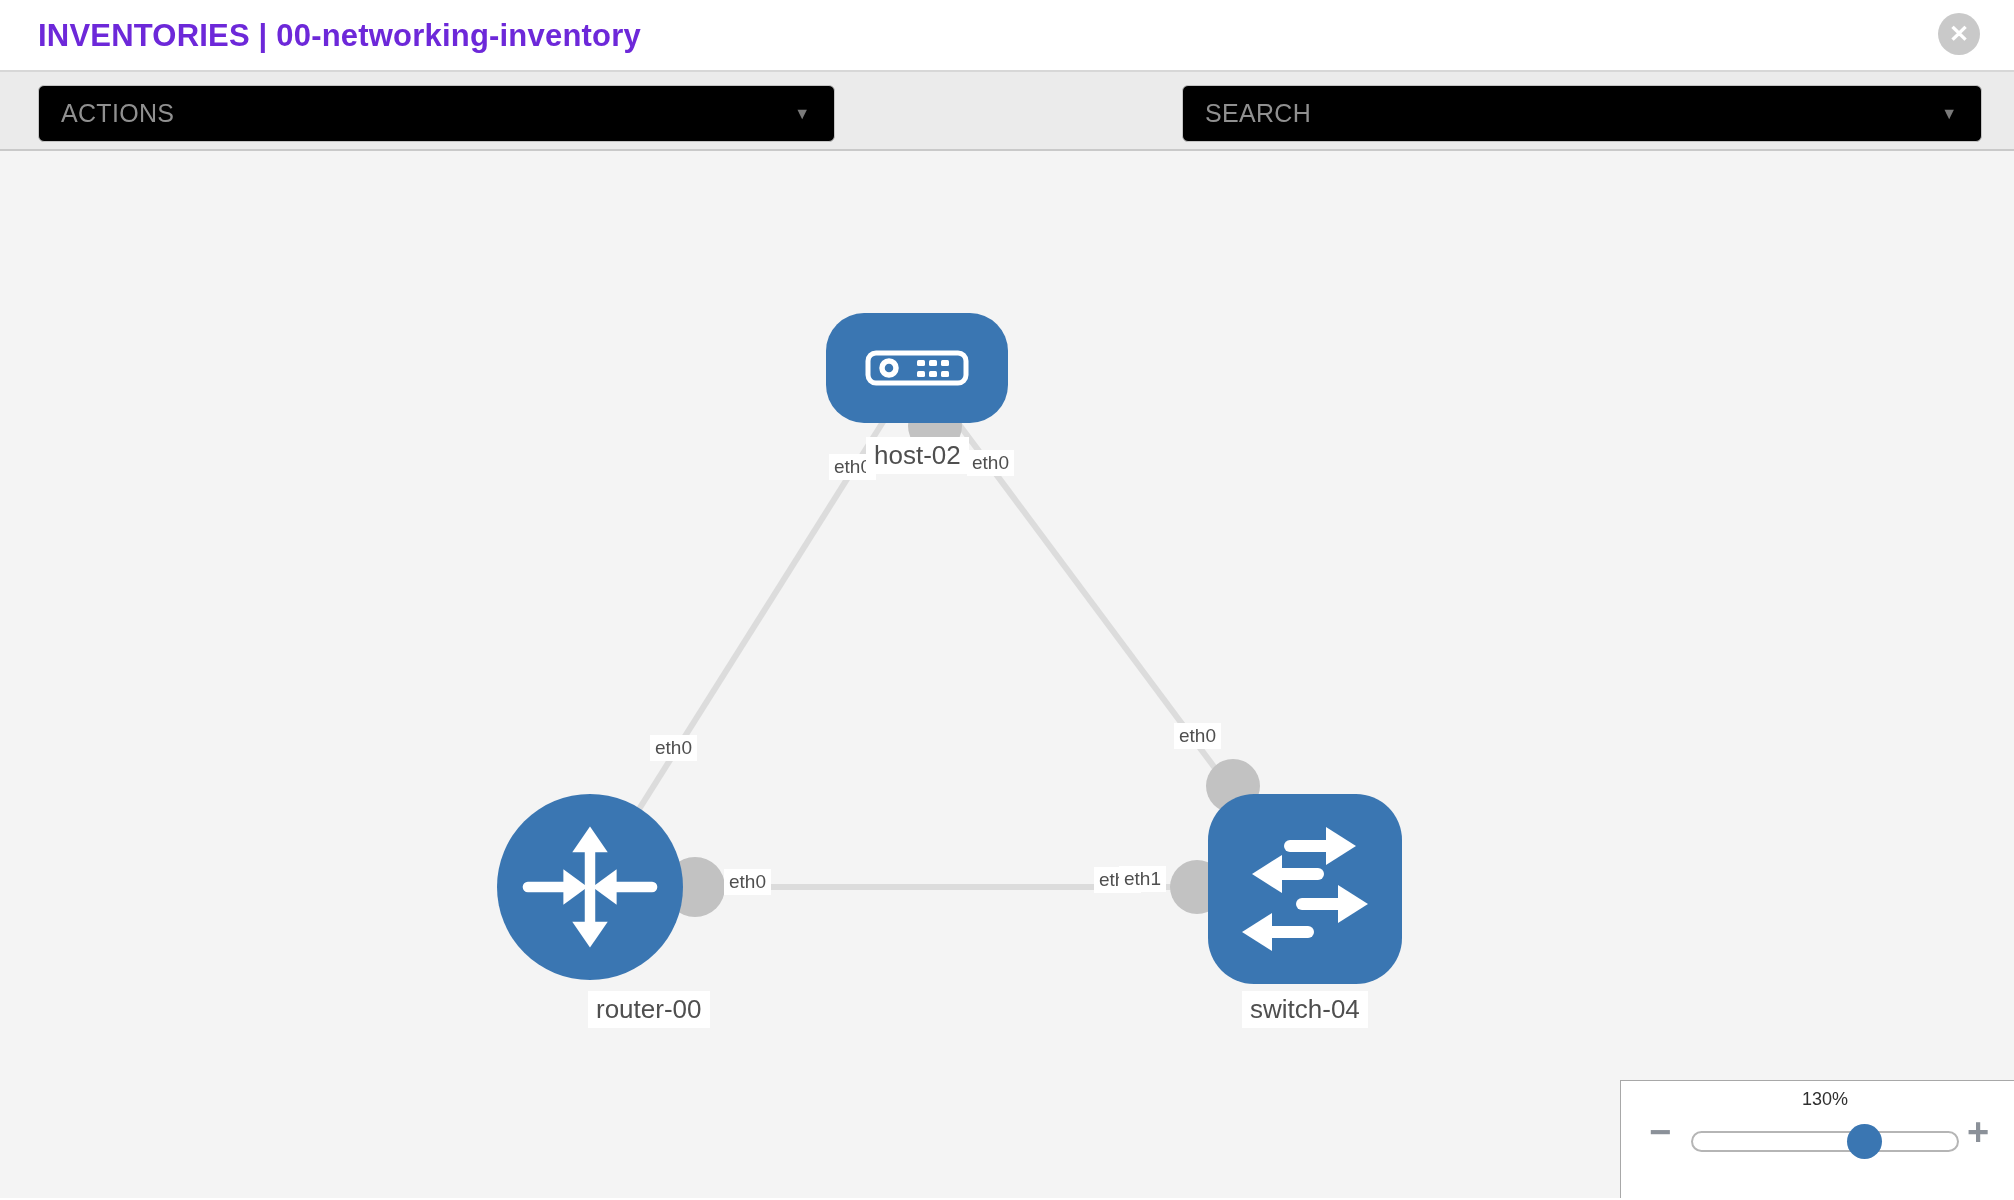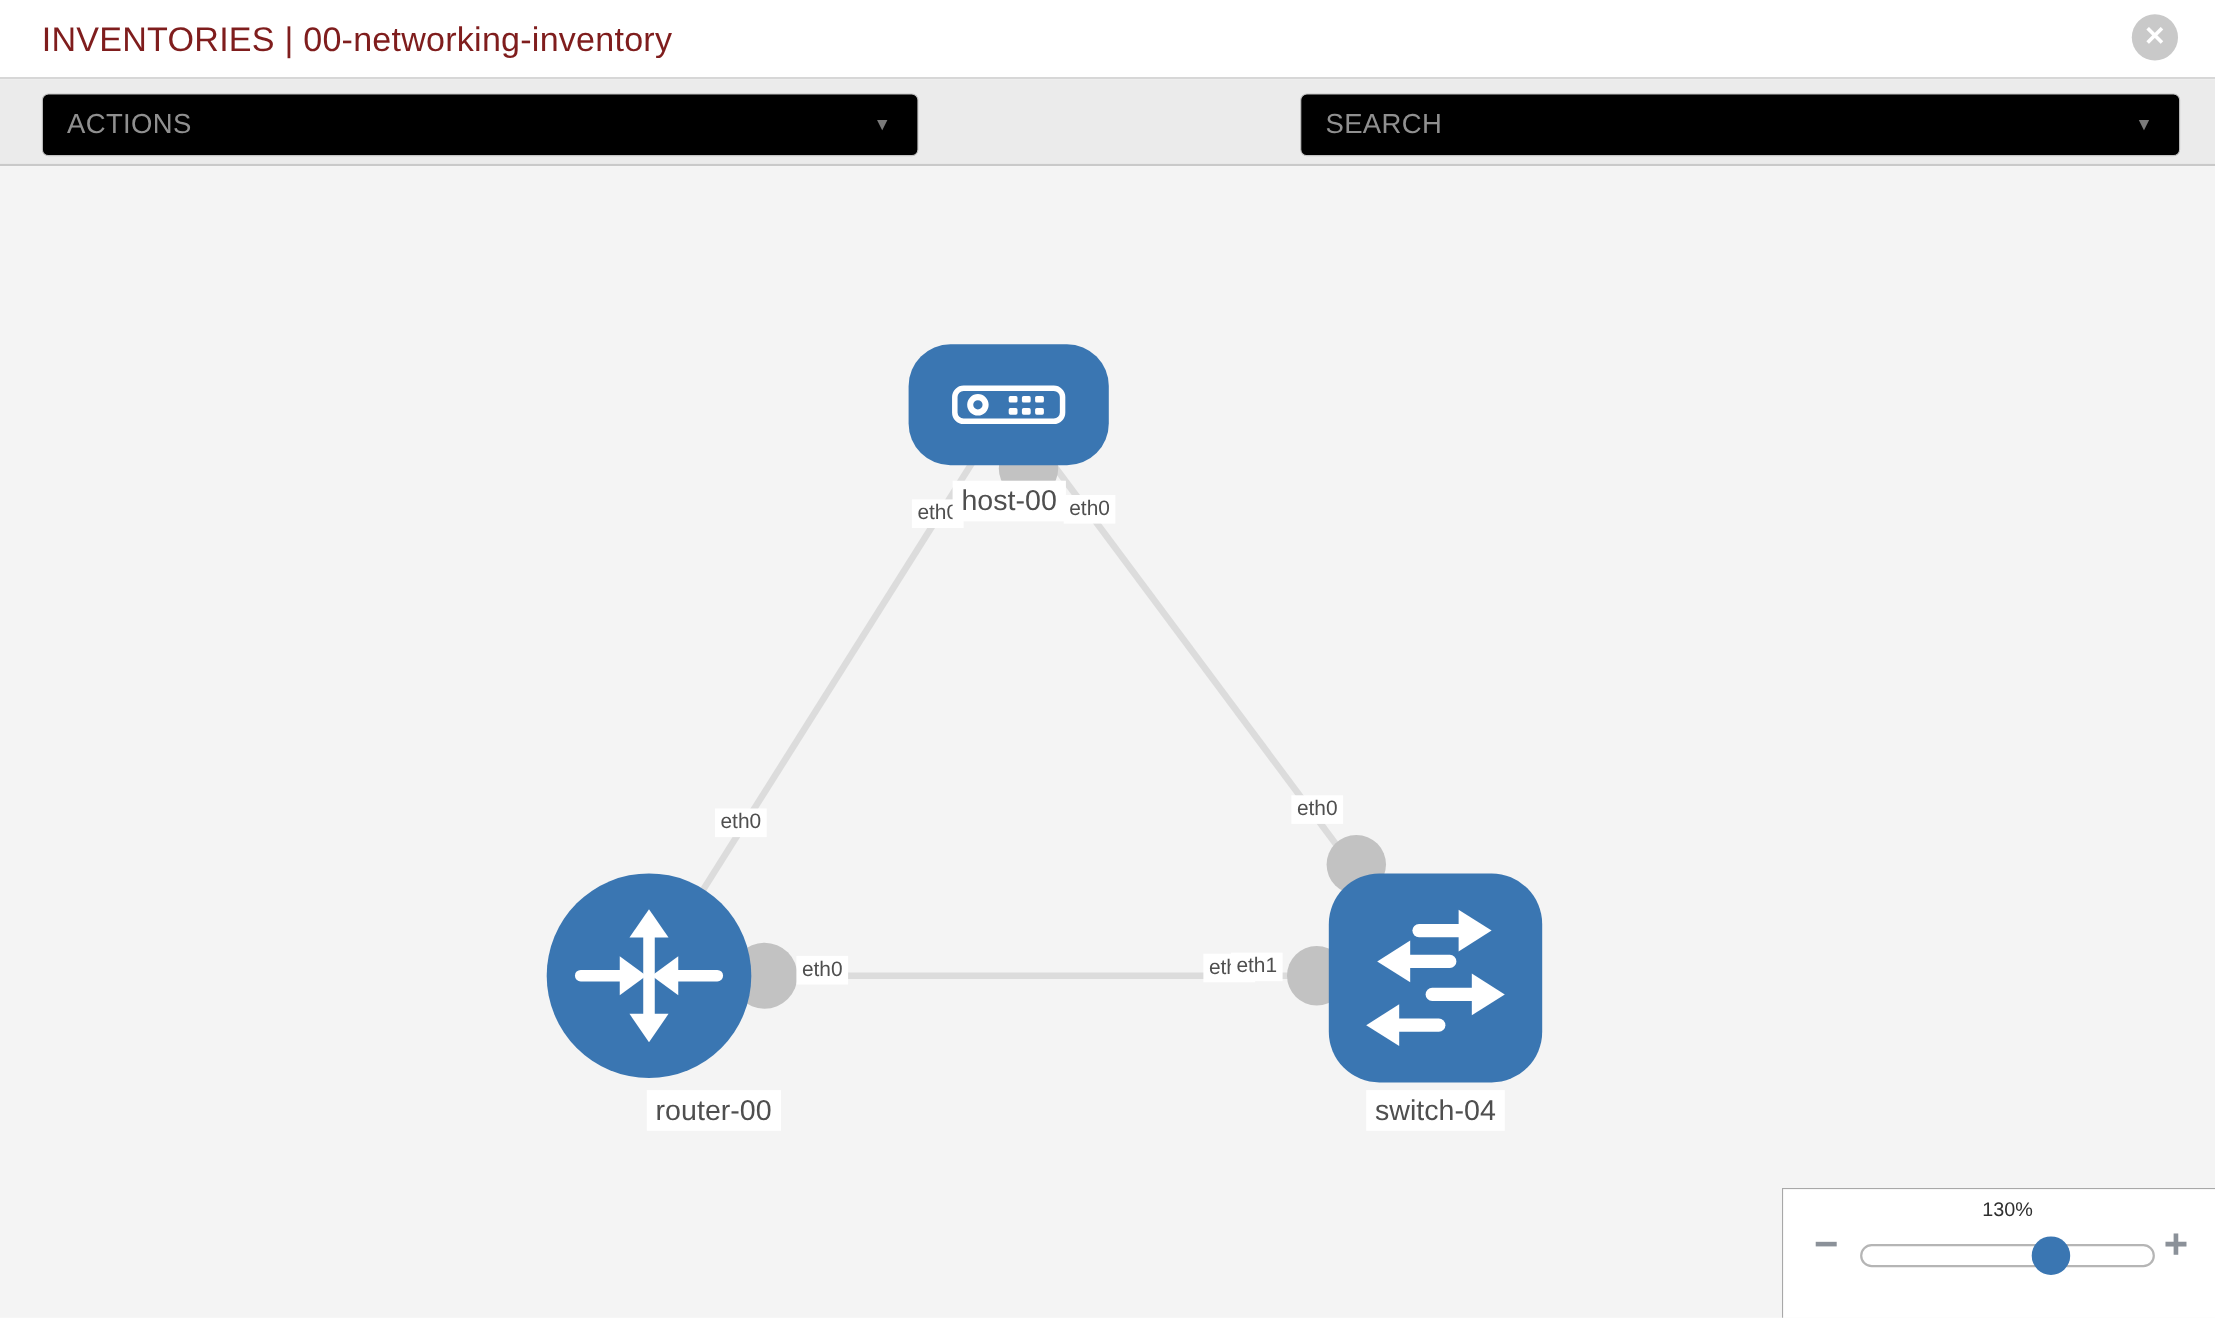--- a/index.html
+++ b/index.html
@@ -1,21 +1,21 @@
 <!DOCTYPE html>
 <html><head>
 <meta charset="utf-8">
 <style>
   * { margin:0; padding:0; box-sizing:border-box; }
   html,body { width:2014px; height:1200px; font-family:"Liberation Sans", sans-serif; background:#fff; }
   .page { position:relative; width:2014px; height:1200px; overflow:hidden; background:#fff; }
 
   
   .header { position:relative; height:72px; background:#ffffff; border-bottom:2px solid #d7d7d7; }
-  .header .title { position:absolute; left:38px; top:18px; font-size:31px; font-weight:normal; color:#7f1d1d; letter-spacing:0.2px; }
+  .header .title { position:absolute; left:38px; top:18px; font-size:31px; font-weight:bold; color:#6d28d9; letter-spacing:0.2px; }
   .close-btn { position:absolute; right:34px; top:13px; width:42px; height:42px; border-radius:50%;
                background:#c9c9c9; color:#ffffff; font-size:24px; font-weight:bold; text-align:center;
                line-height:42px; cursor:pointer; }
 
   
   .toolbar { position:relative; height:79px; background:#ebebeb; border-bottom:2px solid #c9c9c9; }
   .select-box { position:absolute; top:13px; height:57px; background:#000000; border:1px solid #c3c3c3;
                 border-radius:6px; display:flex; align-items:center; cursor:pointer; }
   .select-box .sel-label { margin-left:22px; font-size:25px; color:#909090; letter-spacing:0.3px; }
   .select-box .caret { position:absolute; right:24px; top:50%; transform:translateY(-50%);
@@ -139,21 +139,21 @@
     </div>
 
     <span class="ilabel" style="left:829px; top:303px;">eth0</span>
     <span class="ilabel" style="left:650px; top:584px;">eth0</span>
     <span class="ilabel" style="left:967px; top:299px;">eth0</span>
     <span class="ilabel" style="left:1174px; top:572px;">eth0</span>
     <span class="ilabel" style="left:724px; top:718px;">eth0</span>
     <span class="ilabel" style="left:1094px; top:716px;">eth0</span>
     <span class="ilabel" style="left:1119px; top:715px;text-align:center;">eth1</span>
 
-    <span class="nlabel" style="left:866px; top:286px;">host-00</span>
+    <span class="nlabel" style="left:866px; top:286px;">host-02</span>
     <span class="nlabel" style="left:552px; top:840px;margin-left:36px;">router-00</span>
     <span class="nlabel" style="left:1242px; top:840px;">switch-04</span>
 
     <div class="zoom-panel">
       <div class="zoom-pct">130%</div>
       <div class="zoom-minus">−</div>
       <div class="zoom-track"></div>
       <div class="zoom-handle"></div>
       <div class="zoom-plus">+</div>
     </div>

